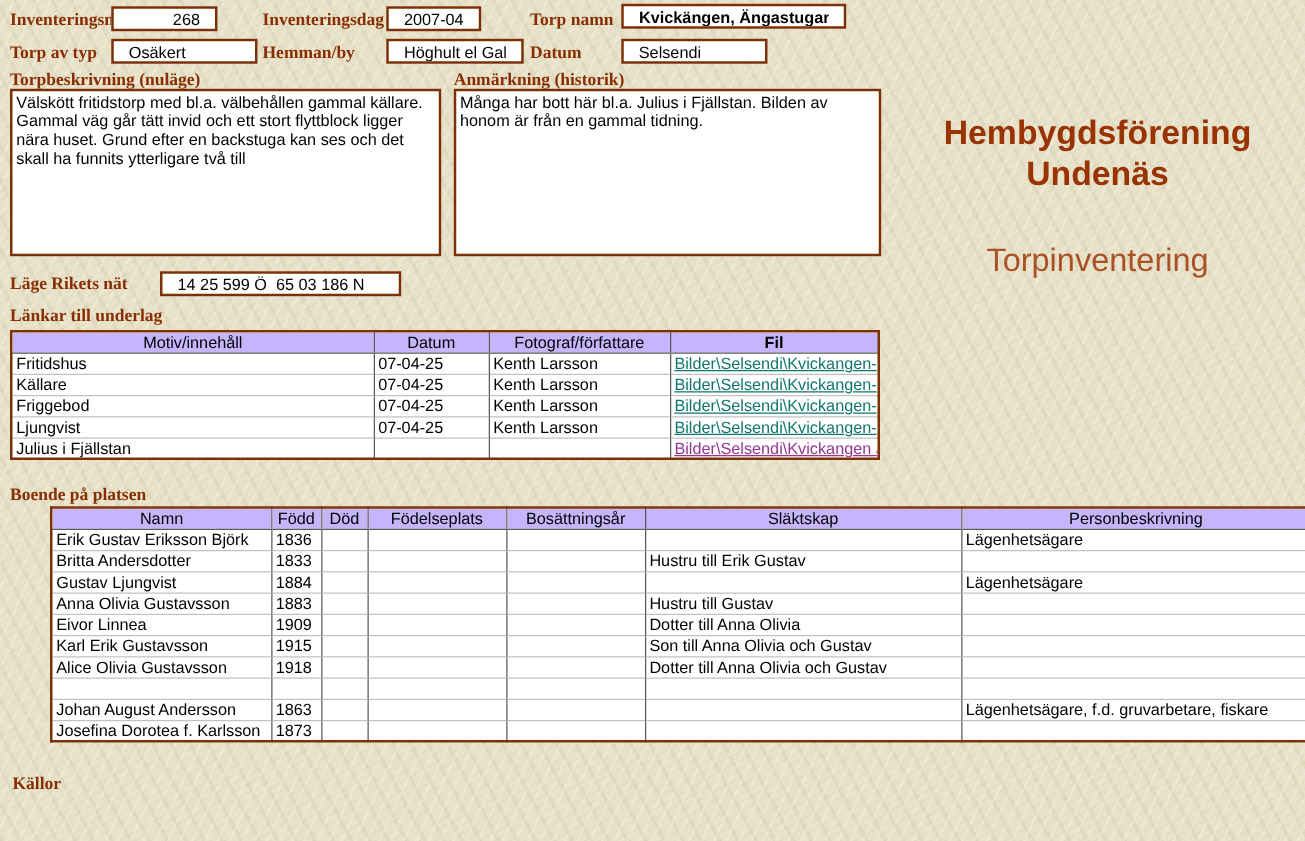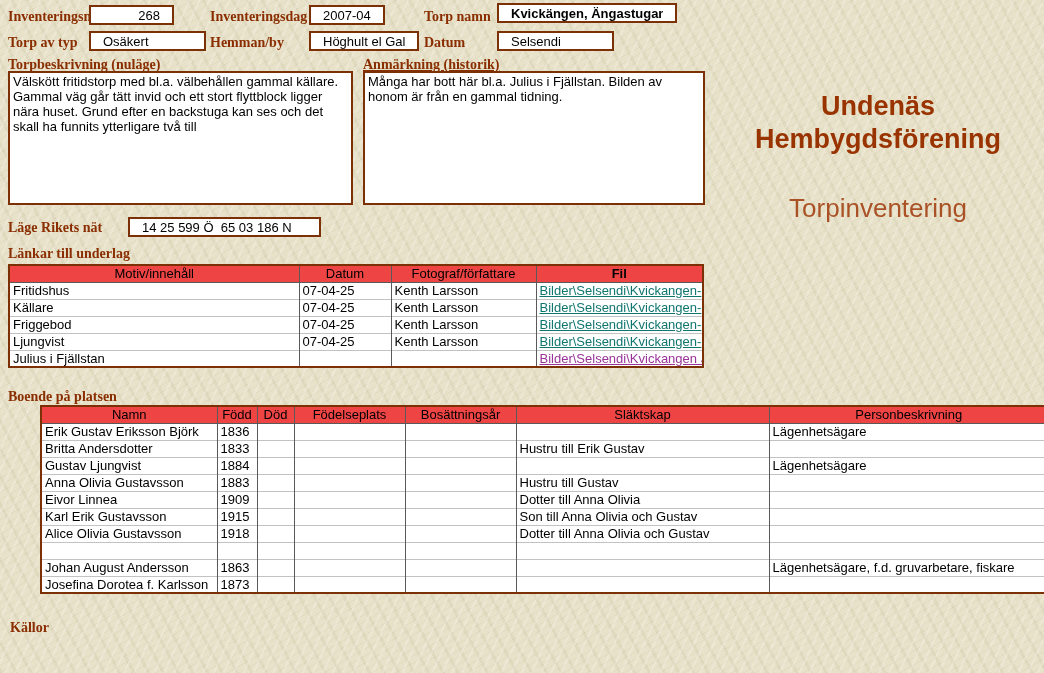--- a/index.html
+++ b/index.html
@@ -51,21 +51,21 @@
   #inp-torpnamn{ left:497px; top:3px;  width:180px; }
   #lbl-torptyp { left:8px;  top:35px; }
   #inp-torptyp { left:89px; top:31px; width:117px; }
   #lbl-hemman  { left:210px; top:35px; }
   #inp-hemman  { left:309px; top:31px; width:110px; }
   #lbl-rote    { left:424px; top:35px; }
   #inp-rote    { left:497px; top:31px; width:117px; }
 
   #lbl-beskr   { left:8px;  top:57px; }
   #ta-beskr    { left:8px;  top:71px; width:345px; height:134px; }
-  #lbl-anm     { left:363px; top:57px;text-decoration:underline; }
+  #lbl-anm     { left:363px; top:57px; }
   #ta-anm      { left:363px; top:71px; width:342px; height:134px; }
 
   #lbl-lage    { left:8px;  top:220px; }
   #inp-lage    { left:128px; top:217px; width:193px; }
 
   #brand {
     position:absolute; left:712px; top:90px; width:332px;
     text-align:center;
   }
   #brand .title {
@@ -82,21 +82,21 @@
   #lbl-kallor  { left:10px; top:620px; }
 
   table {
     border-collapse:collapse;
     table-layout:fixed;
     background:#fff;
     border:2px solid #7b3005;
     font-size:13px;
   }
   th {
-    background:#ef4444;
+    background:#c4b5fd;
     font-weight:normal;
     text-align:center;
     height:17px;
     padding:0 3px;
     border-bottom:1px solid #5a5a5a;
     overflow:hidden; white-space:nowrap;
   }
   td {
     height:17px;
     padding:0 3px;
@@ -127,22 +127,22 @@
 <input class="box" id="inp-hemman" value="Höghult el Galtabo" style="">
 <span class="lbl" id="lbl-rote">Datum</span>
 <input class="box" id="inp-rote" value="Selsendi" style="">
 
 <span class="lbl" id="lbl-beskr">Torpbeskrivning (nuläge)</span>
 <textarea class="box" id="ta-beskr" style="">Välskött fritidstorp med bl.a. välbehållen gammal källare. Gammal väg går tätt invid och ett stort flyttblock ligger nära huset. Grund efter en backstuga kan ses och det skall ha funnits ytterligare två till</textarea>
 <span class="lbl" id="lbl-anm">Anmärkning (historik)</span>
 <textarea class="box" id="ta-anm" style="">Många har bott här bl.a. Julius i Fjällstan. Bilden av honom är från en gammal tidning.</textarea>
 
 <div id="brand">
+  <div class="title">Hembygdsförening</div>
   <div class="title">Undenäs</div>
-  <div class="title">Hembygdsförening</div>
   <div class="subtitle">Torpinventering</div>
 </div>
 
 <span class="lbl" id="lbl-lage">Läge Rikets nät</span>
 <input class="box" id="inp-lage" value="14 25 599 Ö  65 03 186 N" style="">
 
 <span class="lbl" id="lbl-lankar">Länkar till underlag</span>
 <div id="links-wrap">
   <table id="links-table">
     <colgroup>

